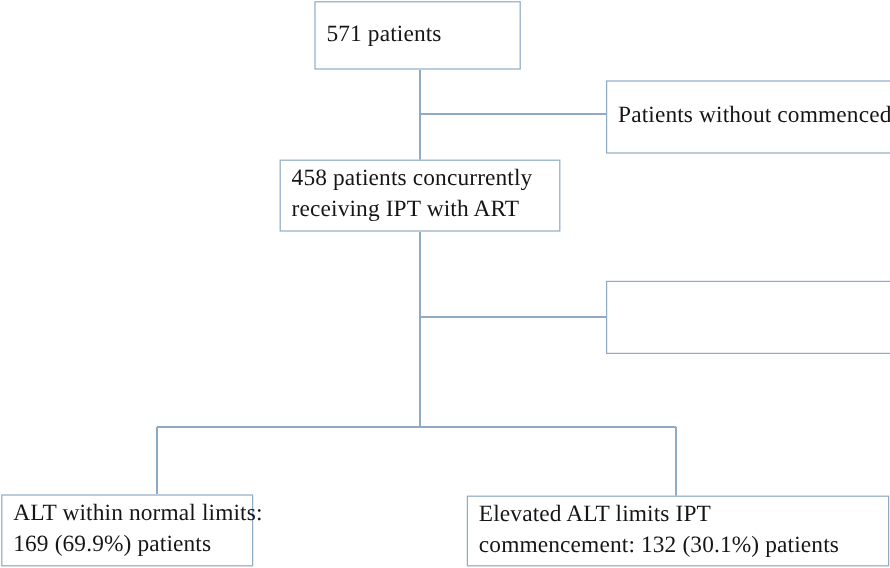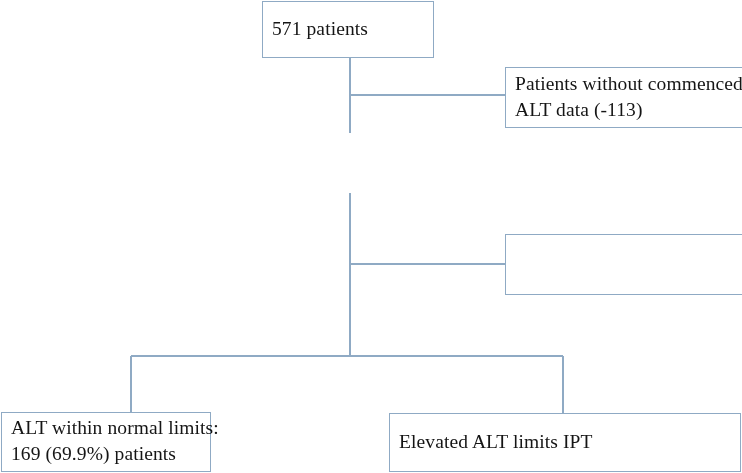--- a/index.html
+++ b/index.html
@@ -72,29 +72,33 @@
       <path d="M 563,356 L 563,413"></path>
     </g>
   </svg>
 
   <div class="node" id="node-commenced">
     <span class="node-line">571 patients</span>
   </div>
 
   <div class="node" id="node-incomplete-alt">
     <span class="node-line">Patients without commenced</span>
-    <span class="node-line">ALT data (-113)</span>
   </div>
 
+  <div class="node" id="node-concurrent">
+    <span class="node-line">458 patients concurrently</span>
+    <span class="node-line">receiving IPT with ART</span>
+  </div>
 
   <div class="node" id="node-preexisting">
   </div>
 
   <div class="node" id="node-normal-alt">
     <span class="node-line">ALT within normal limits:</span>
     <span class="node-line">169 (69.9%) patients</span>
   </div>
 
   <div class="node" id="node-elevated-alt">
     <span class="node-line">Elevated ALT limits IPT</span>
+    <span class="node-line">commencement: 132 (30.1%) patients</span>
   </div>
 
 </div>
 
 </body></html>

